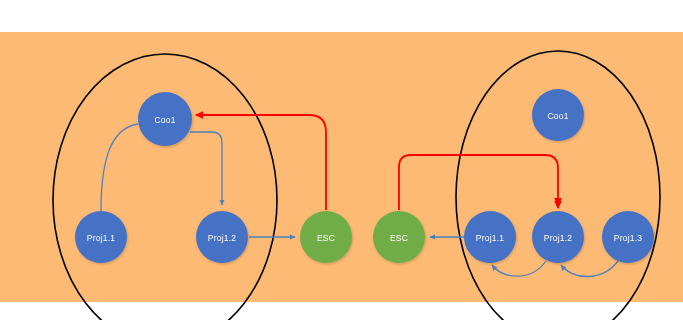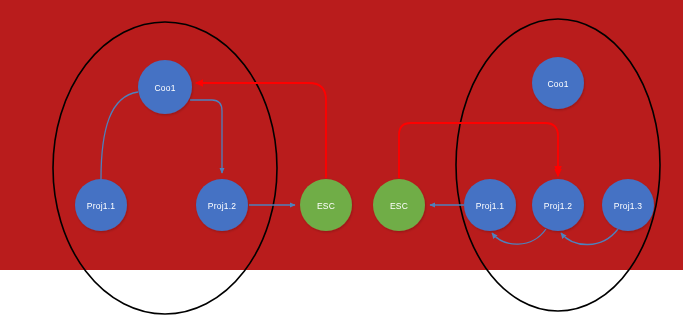--- a/index.html
+++ b/index.html
@@ -11,21 +11,22 @@
   body {
     width: 683px;
     height: 320px;
     overflow: hidden;
     font-family: "Liberation Sans", sans-serif;
   }
   #diagram-root {
     position: relative;
     width: 683px;
     height: 270px;
-    background: #b91c1c;
+    background: #fdba74;
+    margin-top: 32px;
   }
   svg#diagram-canvas {
     position: absolute;
     top: 0;
     left: 0;
     width: 683px;
     height: 320px;
     display: block;
   }
   .group-ellipse {

